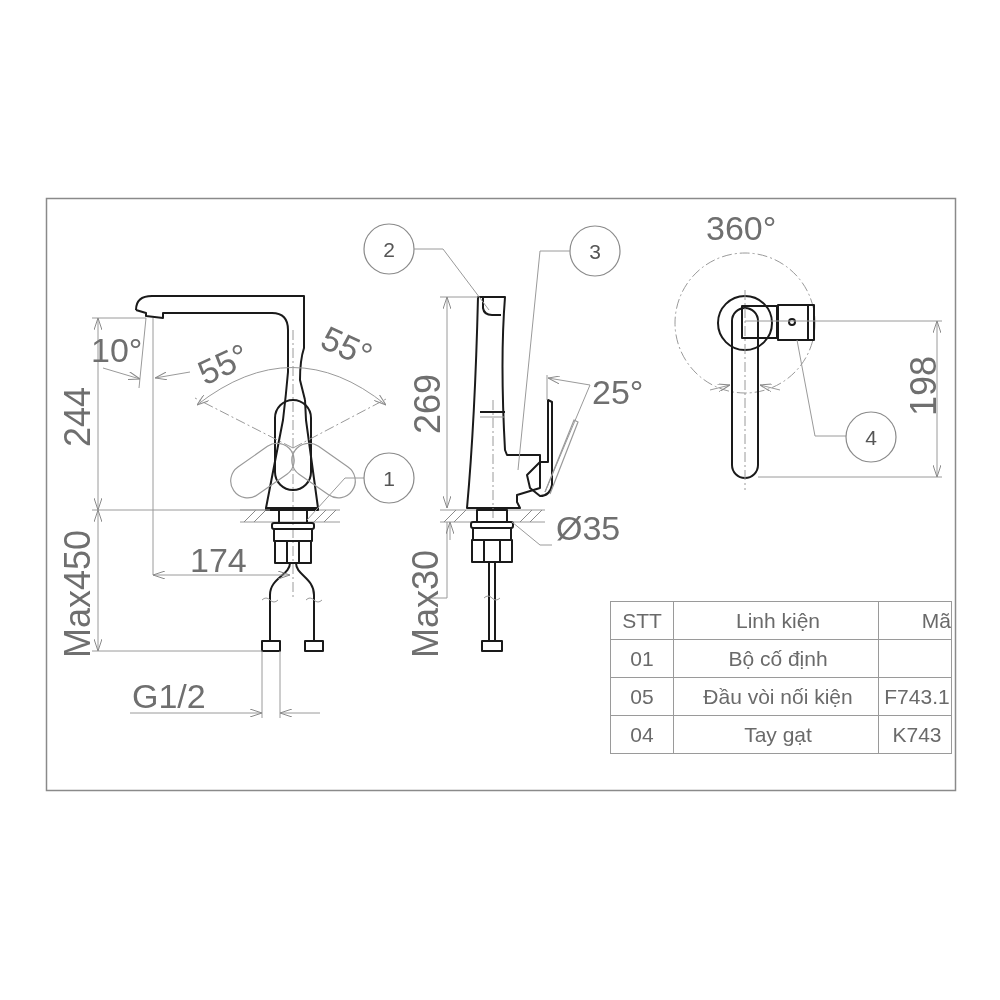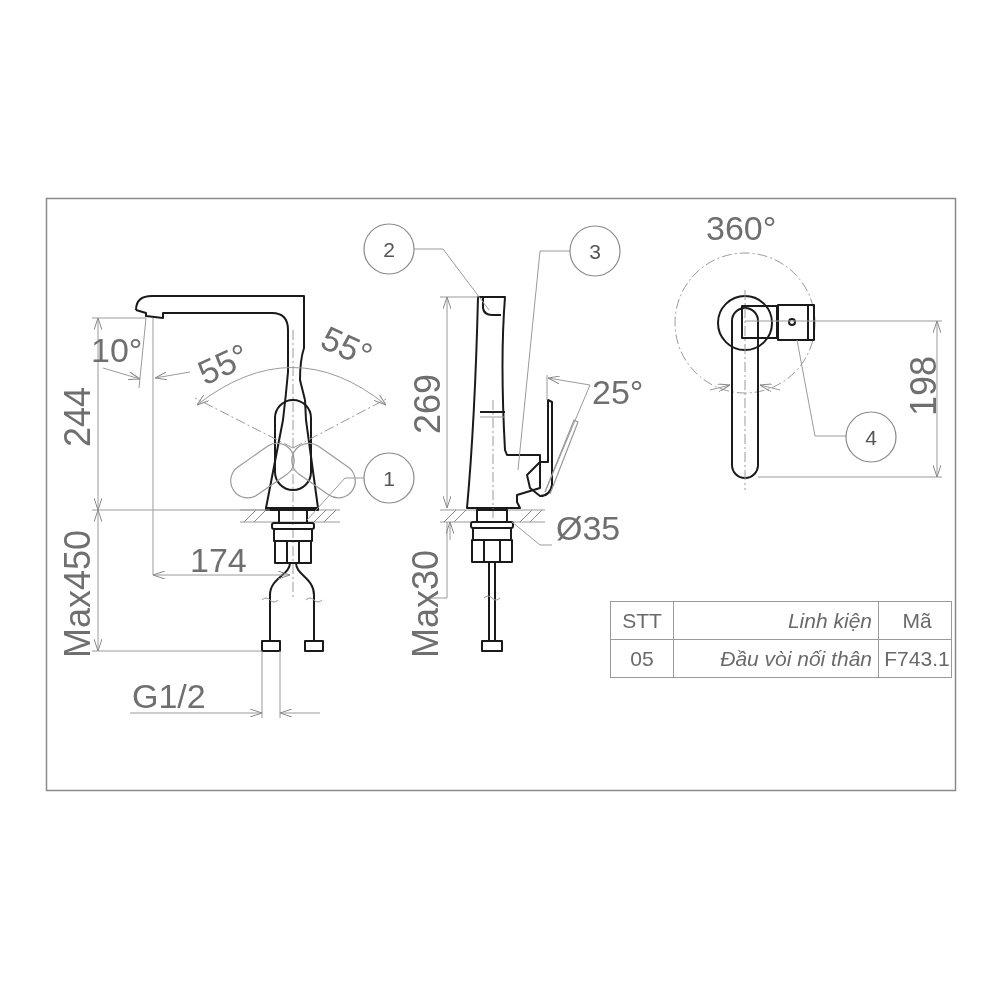--- a/index.html
+++ b/index.html
@@ -9,23 +9,23 @@
   .ln { fill:none; stroke:#1a1a1a; stroke-width:2; stroke-linejoin:round; }
   .thin { fill:none; stroke:#9a9a9a; stroke-width:1; }
   .ctr { fill:none; stroke:#9a9a9a; stroke-width:1; stroke-dasharray:10 3 2 3; }
   .ghost { fill:none; stroke:#9a9a9a; stroke-width:1.2; }
   .hatch { stroke:#8a8a8a; stroke-width:1; }
   .bubble { fill:#ffffff; stroke:#8a8a8a; stroke-width:1.2; }
   .bubble-t { font-size:21px; fill:#555; text-anchor:middle; dominant-baseline:central; }
   #parts-table { position:absolute; left:610px; top:601px; border-collapse:collapse; color:#6a6a6a; font-size:21px; }
   #parts-table td { border:1px solid #9a9a9a; height:37px; padding:0 6px; white-space:nowrap; }
   #parts-table td.c0 { width:50px; text-align:center;margin-left:44px; }
-  #parts-table td.c1 { width:188px; text-align:right; padding-left:10px;font-style:italic; }
+  #parts-table td.c1 { width:188px; text-align:center; padding-left:10px; }
   #parts-table td.c2 { width:68px; text-align:center; padding-left:4px; padding-right:0; }
-  #parts-table tr.hdr td.c2 { text-align:center; }
+  #parts-table tr.hdr td.c2 { text-align:right; }
 </style>
 </head>
 <body>
 
 <svg id="drawing" viewBox="0 0 1000 1000" xmlns="http://www.w3.org/2000/svg">
   <defs>
     <marker id="arr" viewBox="0 0 12 8" refX="12" refY="4" markerWidth="12" markerHeight="8" orient="auto-start-reverse" markerUnits="userSpaceOnUse">
       <path d="M0,0 L12,4 L0,8" fill="none" stroke="#8a8a8a" stroke-width="1"></path>
     </marker>
   </defs>
@@ -189,18 +189,28 @@
 </svg>
 
 <table id="parts-table">
   <tbody>
       <tr class="hdr">
     <td class="c0">STT</td>
     <td class="c1">Linh kiện</td>
     <td class="c2">Mã</td>
   </tr>
   <tr>
+    <td class="c0">01</td>
+    <td class="c1">Bộ cố định</td>
+    <td class="c2"></td>
+  </tr>
+  <tr>
     <td class="c0">05</td>
-    <td class="c1">Đầu vòi nối thân</td>
+    <td class="c1">Đầu vòi nối kiện</td>
     <td class="c2">F743.1</td>
+  </tr>
+  <tr>
+    <td class="c0">04</td>
+    <td class="c1">Tay gạt</td>
+    <td class="c2">K743</td>
   </tr>
 </tbody>
   </table>
 
 </body></html>

